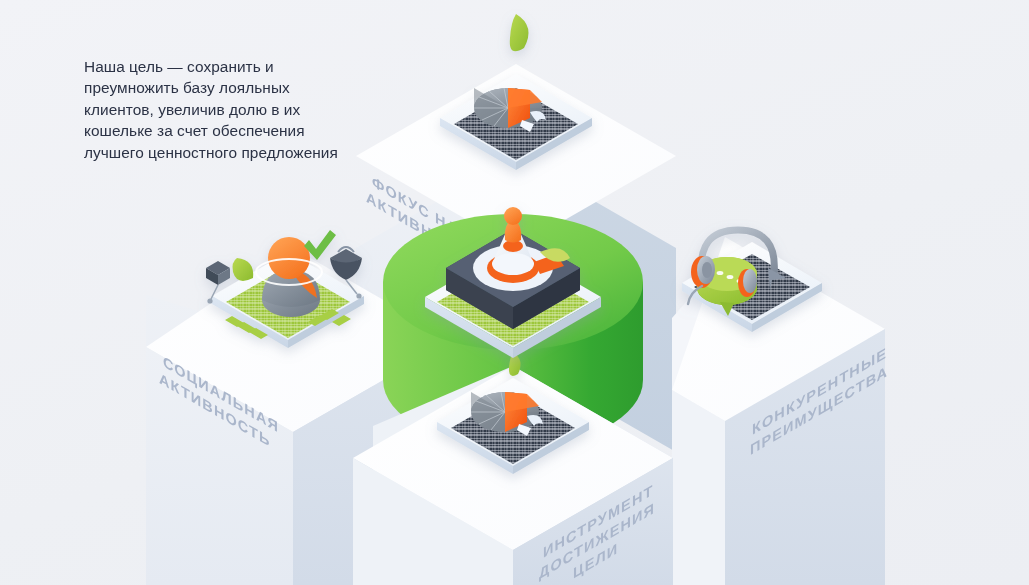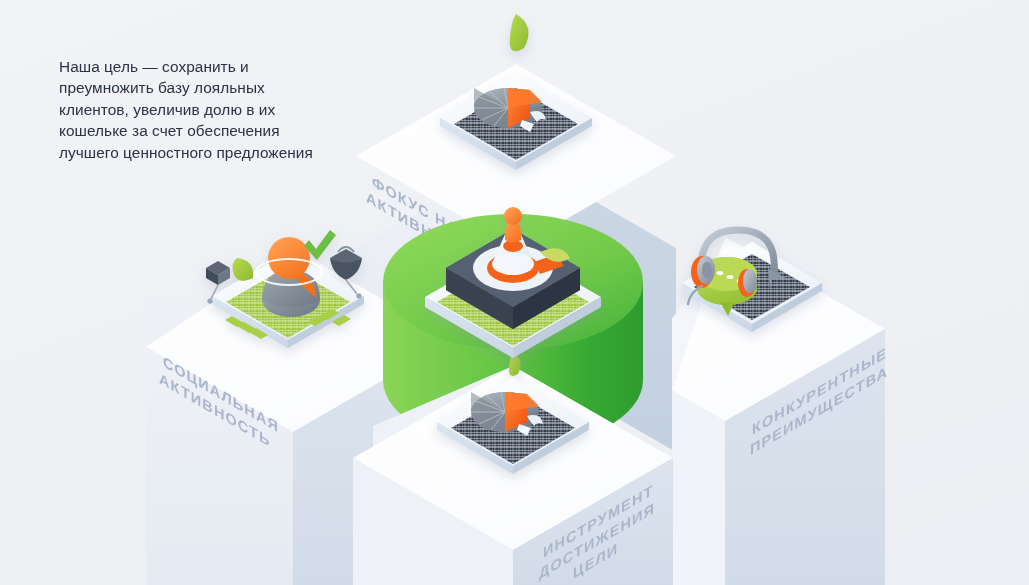--- a/index.html
+++ b/index.html
@@ -12,21 +12,21 @@
     width: 1029px;
     height: 585px;
     background: linear-gradient(160deg, #f2f3f7 0%, #eef0f4 55%, #eceef3 100%);
     overflow: hidden;
     font-family: "Liberation Sans", sans-serif;
   }
 
   
   #headline {
     position: absolute;
-    left: 59px;
+    left: 84px;
     top: 56px;
     width: 260px;
     font-size: 15.4px;
     line-height: 21.4px;
     color: #2b3245;
     letter-spacing: 0.05px;
   }
 
   
   #scene {

